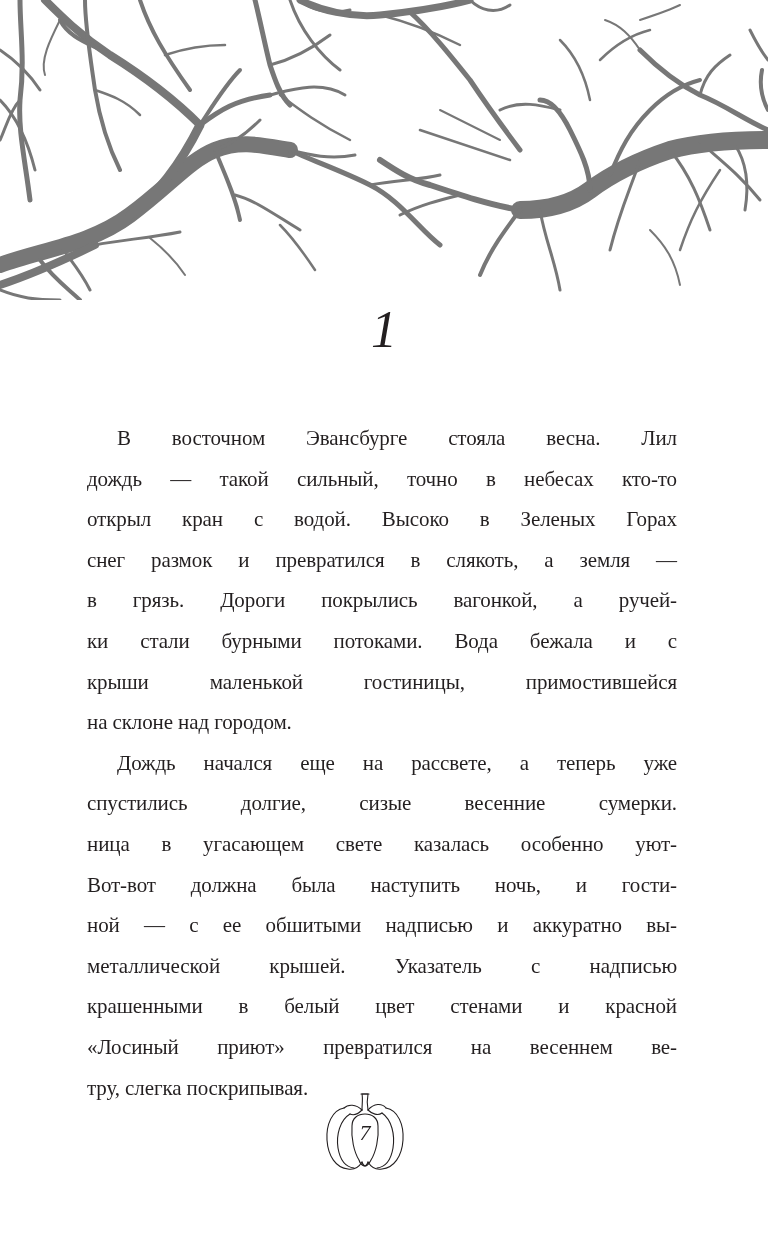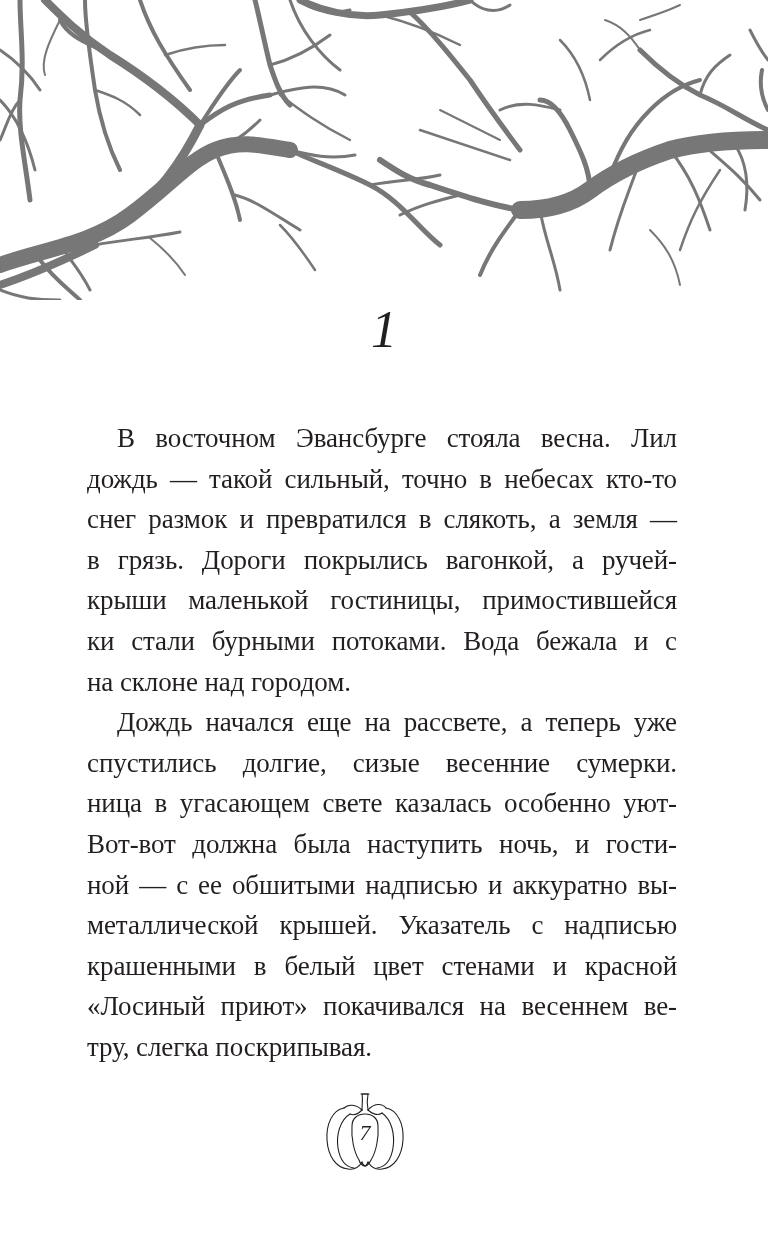--- a/index.html
+++ b/index.html
@@ -34,21 +34,21 @@
       color: #231f20;
     }
     .text-block {
       position: absolute;
       left: 87px;
       top: 418px;
       width: 590px;
     }
     .paragraph {
       margin: 0;
-      font-size: 27px;
+      font-size: 21px;
       line-height: 40.6px;
       text-align: justify;
       text-align-last: left;
       hyphens: manual;
       letter-spacing: -0.1px;
     }
     .paragraph .line {
       display: block;
       text-align: justify;
       text-align-last: justify;
@@ -155,35 +155,36 @@
     <path d="M560 40 C575 55 585 75 590 100" stroke-width="2.5"></path>
   </g>
 </svg>
 
 <div class="chapter-number">1</div>
 
 <div class="text-block">
   <p class="paragraph">
     <span class="line first">В восточном Эвансбурге стояла весна. Лил</span>
     <span class="line">дождь — такой сильный, точно в небесах кто-то</span>
+    <span class="line">открыл кран с водой. Высоко в Зеленых Горах</span>
     <span class="line">снег размок и превратился в слякоть, а земля —</span>
     <span class="line">в грязь. Дороги покрылись вагонкой, а ручей-</span>
+    <span class="line">ки стали бурными потоками. Вода бежала и с</span>
     <span class="line">крыши маленькой гостиницы, примостившейся</span>
-    <span class="line">ки стали бурными потоками. Вода бежала и с</span>
     <span class="line last">на склоне над городом.</span>
   </p>
   <p class="paragraph">
     <span class="line first">Дождь начался еще на рассвете, а теперь уже</span>
     <span class="line">спустились долгие, сизые весенние сумерки.</span>
     <span class="line">ница в угасающем свете казалась особенно уют-</span>
     <span class="line">Вот-вот должна была наступить ночь, и гости-</span>
     <span class="line">ной — с ее обшитыми надписью и аккуратно вы-</span>
     <span class="line">металлической крышей. Указатель с надписью</span>
     <span class="line">крашенными в белый цвет стенами и красной</span>
-    <span class="line">«Лосиный приют» покачивался на весеннем ве-</span>
+    <span class="line">«Лосиный приют» превратился на весеннем ве-</span>
     <span class="line last">тру, слегка поскрипывая.</span>
   </p>
 </div>
 
 <div class="page-number-wrap">
   <svg width="82" height="85" viewBox="0 0 82 85" xmlns="http://www.w3.org/2000/svg">
     <g fill="none" stroke="#231f20" stroke-width="1.1" stroke-linecap="round" stroke-linejoin="round">
 
       <path d="M38 20 C38 14 39 9 38 4 L44 4 C43 9 43 14 44 20"></path>
       <path d="M37 4 L45 4"></path>

